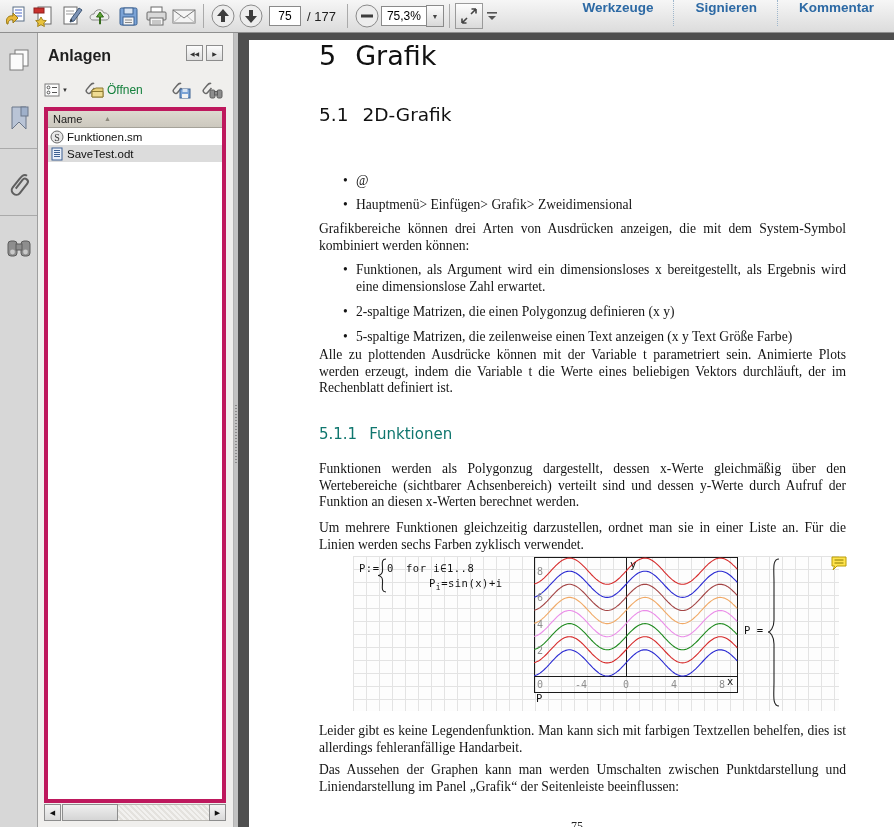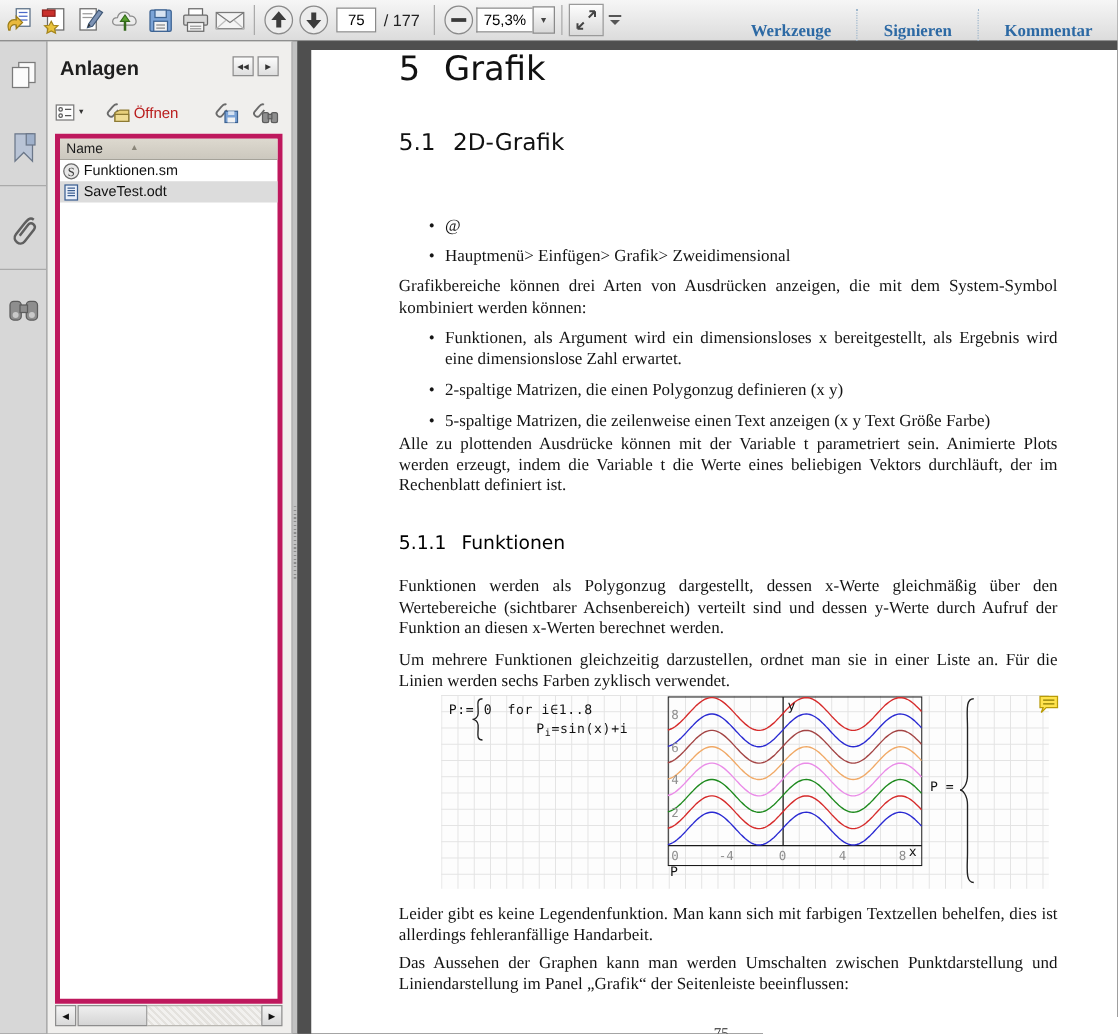--- a/index.html
+++ b/index.html
@@ -14,38 +14,38 @@
   .tbtn{width:28px;height:28px;display:flex;align-items:center;justify-content:center;flex:0 0 auto;}
   .tsep{width:1px;height:24px;background:#aaaaaa;margin:0 5px;flex:0 0 auto;}
   .pgbox{width:30px;height:18px;background:#fff;border:1px solid #8a8a8a;font-size:12px;
     text-align:center;font-family:"Liberation Sans",sans-serif;padding:0;margin:0 4px;}
   .pgtotal{font-size:13px;color:#222;margin:0 6px 0 2px;}
   .zoombox{width:44px;height:18px;background:#fff;border:1px solid #8a8a8a;border-right:none;
     font-size:12px;text-align:center;padding:0;}
   .zoomdrop{width:16px;height:20px;background:linear-gradient(#fdfdfd,#d8d8d8);
     border:1px solid #8a8a8a;display:flex;align-items:center;justify-content:center;
     font-size:7px;color:#444;}
-  .menu{margin-left:auto;display:flex;align-items:flex-end;height:33px;overflow:hidden;font-family:Liberation Serif, serif;}
+  .menu{margin-left:auto;display:flex;align-items:flex-start;height:33px;overflow:hidden;}
   .menuitem{color:#2c69a4;font-weight:bold;font-size:13.5px;padding:0 20px;cursor:default;}
   .menusep{width:1px;height:26px;border-left:1px dotted #9fb7cc;}
 
   
   .main{position:absolute;left:0;top:33px;width:894px;height:794px;display:flex;}
   .navstrip{width:37px;background:#d7d7d7;border-right:1px solid #9f9f9f;position:relative;flex:0 0 auto;}
   .navbtn{position:absolute;left:5px;width:27px;height:30px;display:flex;align-items:center;justify-content:center;}
   .navdiv{position:absolute;left:0;width:37px;height:1px;background:#aaaaaa;}
 
   .sidebar{width:195px;background:#f0efed;position:relative;flex:0 0 auto;border-right:1px solid #b4b4b4;}
   .sb-header{position:absolute;left:0;top:0;width:100%;height:40px;}
   .sb-title{position:absolute;left:10px;top:14px;font-size:16px;font-weight:bold;color:#1e1e1e;}
   .sb-hbtn{position:absolute;top:12px;width:17px;height:16px;background:linear-gradient(#fcfcfc,#dedede);
     border:1px solid #8d8d8d;display:flex;align-items:center;justify-content:center;
     font-size:6px;color:#333;box-sizing:border-box;}
   .sb-tools{position:absolute;left:6px;top:44px;width:182px;height:26px;display:flex;align-items:center;}
-  .sb-open-label{font-size:12px;color:#b91c1c;margin-left:3px;}
+  .sb-open-label{font-size:12px;color:#15803d;margin-left:3px;}
   .sb-toolbtn{display:flex;align-items:center;margin-right:10px;}
   .sb-list{position:absolute;left:6px;top:74px;width:182px;bottom:24px;background:#ffffff;
     border:4px solid #be185d;box-sizing:border-box;}
   .sb-colhead{height:16px;background:linear-gradient(#ddd9cf,#ccc8be);border-bottom:1px solid #a5a299;
     font-size:11px;color:#1a1a1a;display:flex;align-items:center;padding-left:5px;position:relative;}
   .sb-sort{position:absolute;left:56px;top:4px;font-size:7px;color:#8a867a;}
   .sb-row{height:17px;display:flex;align-items:center;font-size:11.5px;color:#111;padding-left:2px;}
   .sb-row.sel{background:#dcdcdc;}
   .sb-row .ficon{margin-right:3px;flex:0 0 auto;}
   .sb-hscroll{position:absolute;left:6px;bottom:6px;width:182px;height:17px;display:flex;}
@@ -65,21 +65,21 @@
     font-family:"Liberation Serif",serif;color:#141414;}
 
   
   .h1{position:absolute;left:70px;top:0px;font-family:"DejaVu Sans",sans-serif;
       font-size:27px;font-weight:500;color:#111;}
   .h1 .num{margin-right:19px;}
   .h2{position:absolute;left:70px;top:64px;font-family:"DejaVu Sans",sans-serif;
       font-size:18.5px;font-weight:500;color:#111;}
   .h2 .num{margin-right:14px;}
   .h3{position:absolute;left:70px;top:385px;font-family:"DejaVu Sans",sans-serif;
-      font-size:15px;font-weight:500;color:#000000;}
+      font-size:15px;font-weight:500;color:#0f766e;}
   .h3 .num{margin-right:12px;}
   .para{position:absolute;left:70px;width:527px;font-size:13.6px;line-height:16.6px;
       text-align:justify;}
   .bullet{position:absolute;left:94px;width:503px;font-size:13.6px;line-height:16.6px;text-align:justify;}
   .bullet .dot{position:absolute;left:0;top:0;}
   .bullet .btxt{display:block;margin-left:13px;}
   .pagenum{position:absolute;left:322px;top:779px;font-size:12px;color:#222;}
 
   
   .figure{position:absolute;left:104px;top:516px;width:486px;height:155px;

